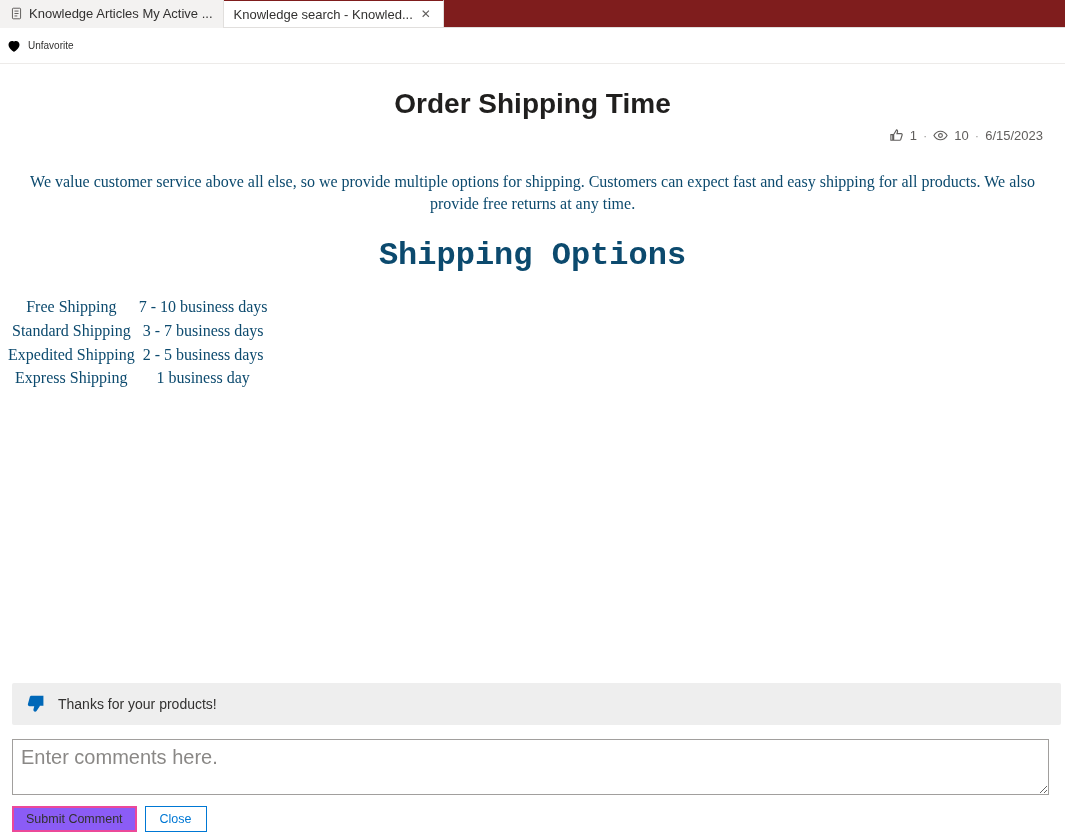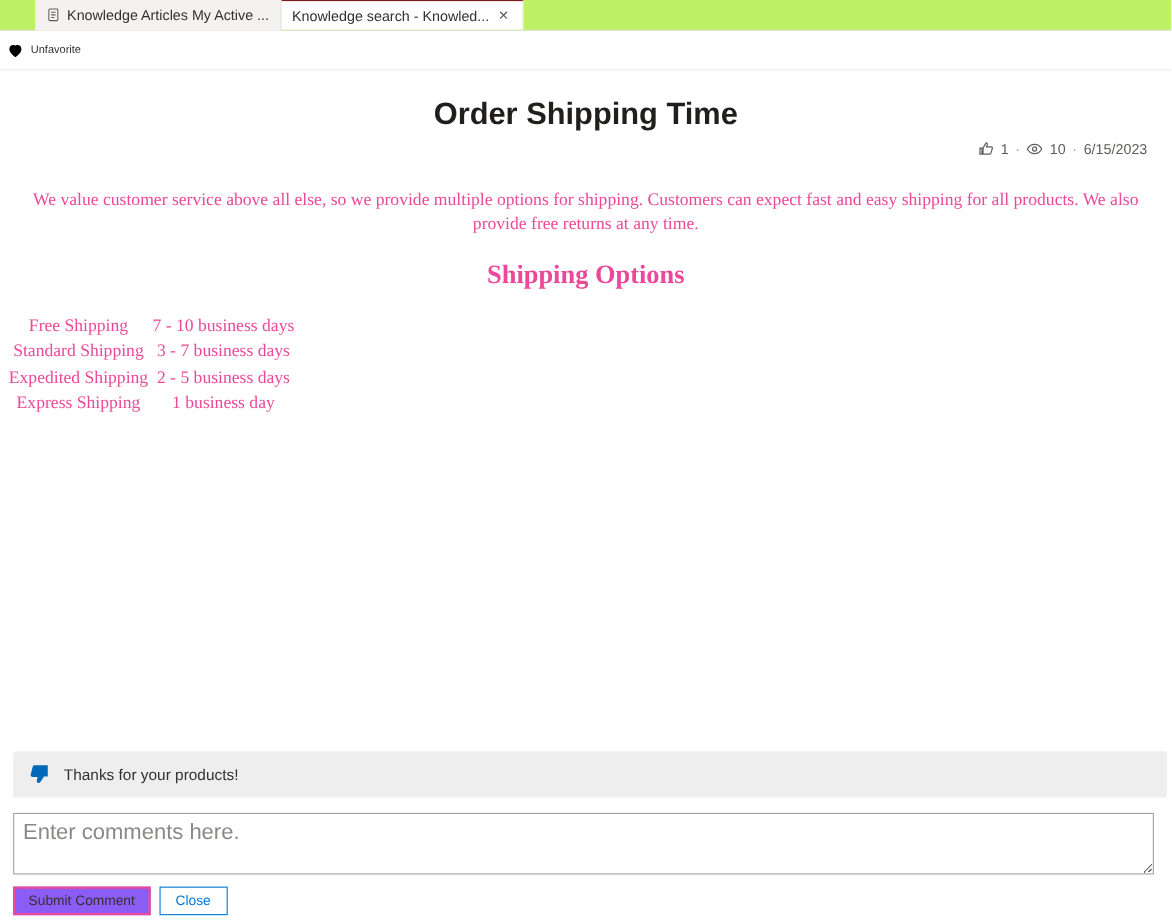--- a/index.html
+++ b/index.html
@@ -8,24 +8,23 @@
       font-size: 14px;
       color: #323130;
       background: #fff;
       width: 1065px;
       height: 838px;
       overflow: hidden;
     }
     .tab-bar {
       display: flex;
       align-items: center;
-      background: #bef264;
+      background: #7f1d1d;
       border-bottom: 1px solid #e1dfdd;
       height: 28px;
-      padding-left: 32px;
     }
     .tab {
       display: flex;
       align-items: center;
       gap: 6px;
       padding: 0 10px;
       height: 28px;
       font-size: 13px;
       color: #323130;
       cursor: pointer;
@@ -81,29 +80,30 @@
       font-size: 13px;
       padding-right: 14px;
       margin-top: 8px;
       margin-bottom: 28px;
     }
     .meta-row .sep { color: #a19f9d; }
     .meta-icon { width:15px; height:15px; }
     .article-body {
       font-family: "Times New Roman", Times, serif;
       font-size: 16px;
-      color: #ec4899;
+      color: #0c4a6e;
       line-height: 1.35;
       margin-top: 14px;
     }
     .article-body p { margin-bottom: 18px; }
     .article-body h2 {
-      font-size: 24px;
+      font-size: 32px;
       font-weight: bold;
       margin: 20px 0 18px 0;
+      font-family: Liberation Mono, monospace;
     }
     .ship-table { border-collapse: collapse; }
     .ship-table td {
       padding: 1px 6px 1px 0;
       font-family: "Times New Roman", Times, serif;
       font-size: 16px;
       vertical-align: top;
     }
     .ship-table td:first-child { padding-right: 4px; min-width:128px;}
     .footer-area {

